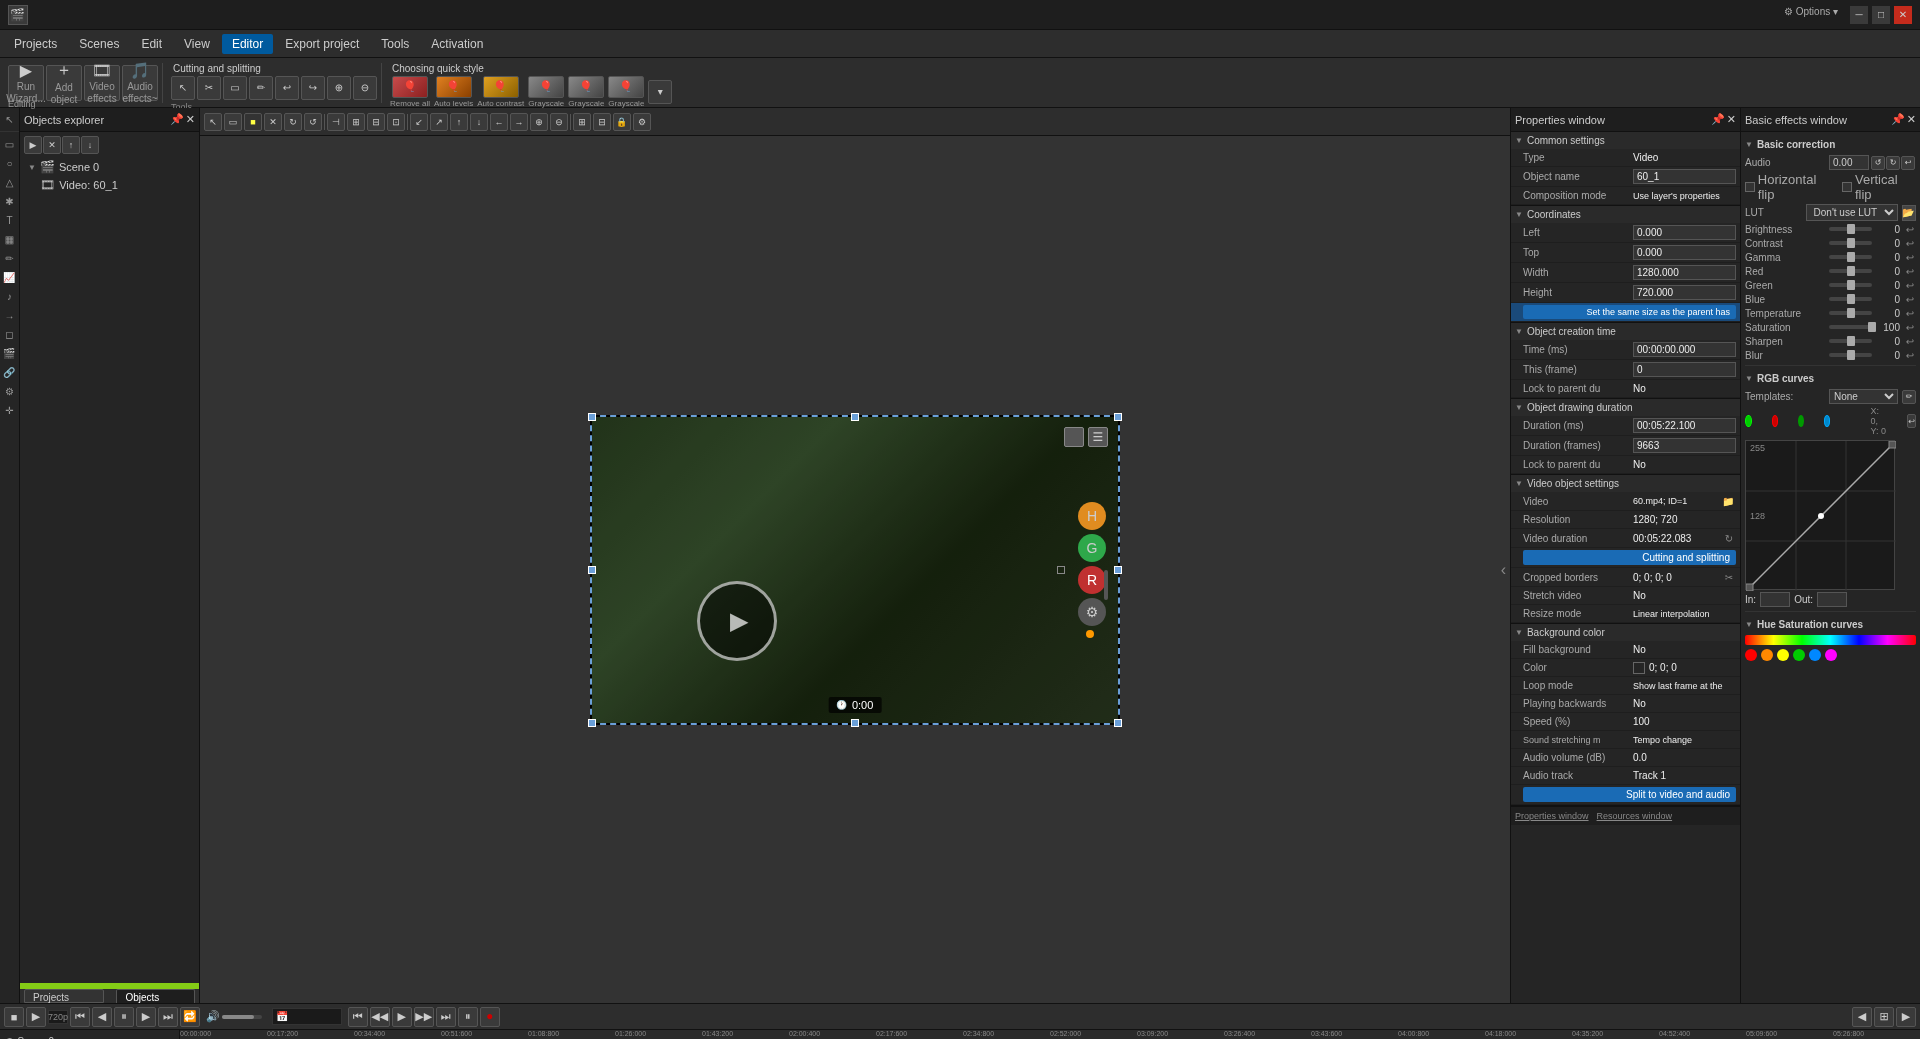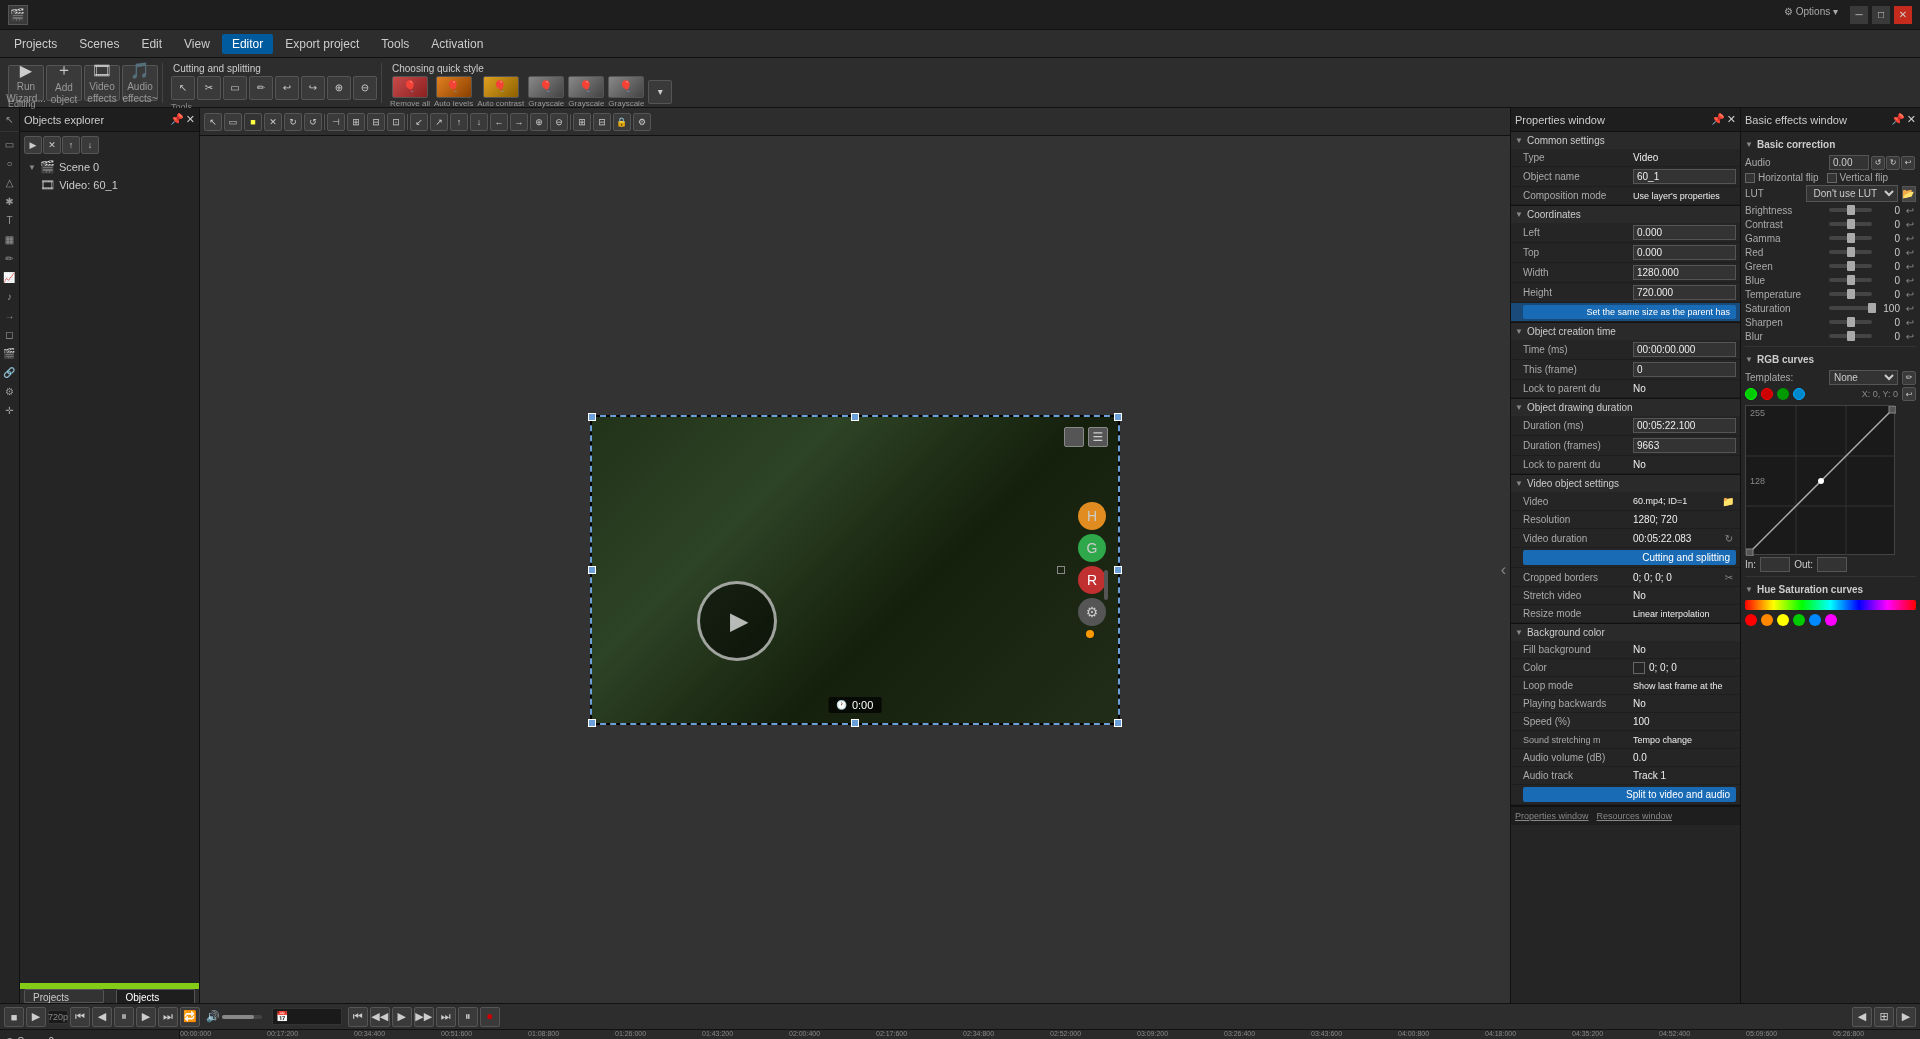--- a/index.html
+++ b/index.html
@@ -80,27 +80,27 @@
     .effects-section-header { display: flex; align-items: center; gap: 4px; padding: 3px 0; color: #ccc; font-size: 10px; font-weight: bold; }
     .slider-row { display: flex; align-items: center; gap: 4px; margin: 2px 0; }
     .slider-label { width: 80px; color: #aaa; font-size: 10px; }
     .slider-track { flex: 1; height: 4px; background: #444; border-radius: 2px; position: relative; }
     .slider-thumb { width: 8px; height: 10px; background: #aaa; position: absolute; top: -3px; transform: translateX(-50%); border-radius: 1px; cursor: pointer; }
     .slider-value { width: 24px; color: #ccc; font-size: 10px; text-align: right; }
     .slider-reset { width: 12px; height: 12px; display: flex; align-items: center; justify-content: center; cursor: pointer; color: #888; font-size: 10px; }
     .angle-input { display: flex; align-items: center; gap: 2px; }
     .angle-box { background: #333; border: 1px solid #555; color: #ccc; font-size: 10px; width: 50px; padding: 1px 3px; }
     .flip-row { display: flex; align-items: center; gap: 8px; margin: 2px 0; }
-    .flip-label { color: #aaa; font-size: 10px; }
+    .flip-label { color: #aaa; font-size: 13px; }
     .checkbox-row { display: flex; align-items: center; gap: 3px; }
     .mini-checkbox { width: 10px; height: 10px; border: 1px solid #666; background: #333; display: flex; align-items: center; justify-content: center; cursor: pointer; }
     .lut-row { display: flex; align-items: center; gap: 4px; margin: 2px 0; }
     .lut-select { background: #333; border: 1px solid #555; color: #ccc; font-size: 10px; padding: 1px 3px; flex: 1; }
     .lut-open-btn { width: 16px; height: 16px; background: #444; border: 1px solid #555; color: #ccc; font-size: 10px; display: flex; align-items: center; justify-content: center; cursor: pointer; }
-    .rgb-dots { display: flex; gap: 4px; align-items: center; margin-bottom: 4px; }
+    .rgb-dots { display: flex; gap: 20px; align-items: center; margin-bottom: 4px; }
     .rgb-dot { width: 12px; height: 12px; border-radius: 50%; cursor: pointer; }
     .curves-canvas { width: 150px; height: 150px; background: #1a1a1a; border: 1px solid #444; position: relative; }
     .in-out-row { display: flex; align-items: center; gap: 4px; margin: 2px 0; font-size: 10px; }
     .in-out-input { width: 30px; background: #333; border: 1px solid #555; color: #ccc; font-size: 10px; padding: 1px; }
     .hue-bar { height: 8px; background: linear-gradient(to right, red, yellow, green, cyan, blue, magenta, red); border-radius: 2px; margin: 2px 0; }
 
     
     #timeline { height: 200px; background: #1e1e1e; border-top: 1px solid #111; display: flex; flex-direction: column; }
     #timeline-content { flex: 1; display: flex; overflow: hidden; }
     #timeline-tracks { width: 180px; background: #252525; border-right: 1px solid #111; display: flex; flex-direction: column; }

